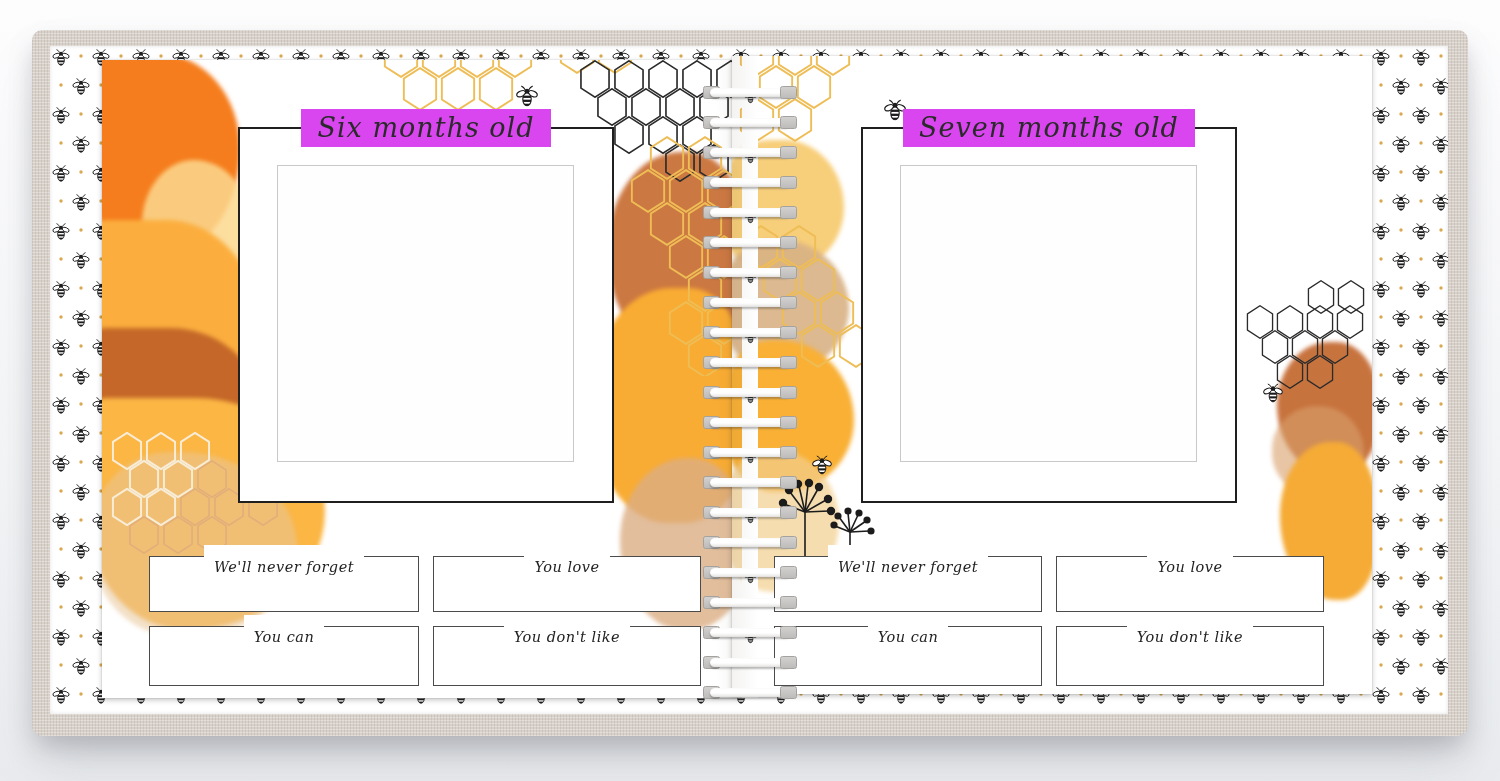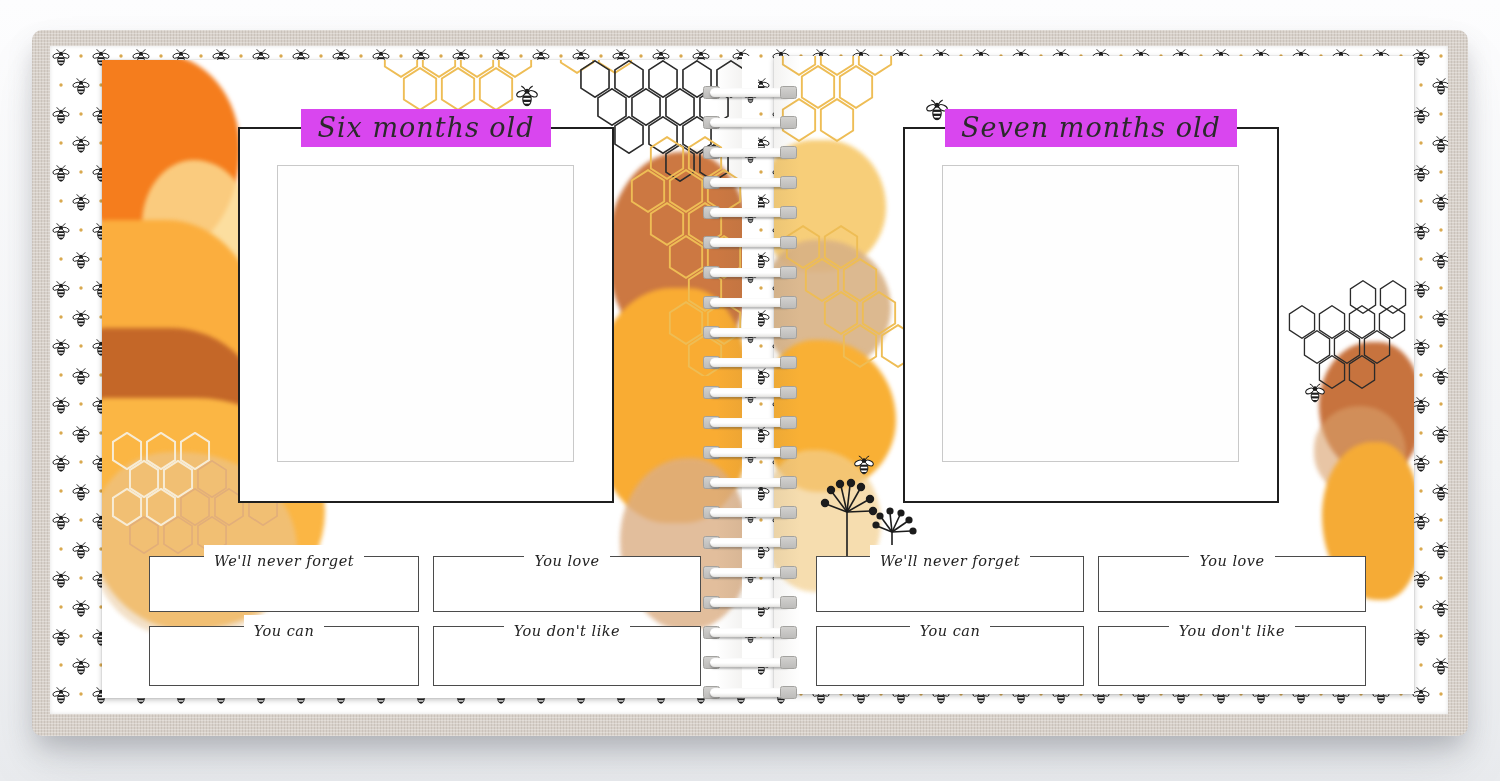--- a/index.html
+++ b/index.html
@@ -23,21 +23,21 @@
     position:absolute;left:50px;top:46px;width:1398px;height:668px;background:#ffffff;
     box-shadow:inset 0 0 4px rgba(0,0,0,.12);
   }
   .pattern-page > svg{position:absolute;inset:0;width:100%;height:100%;}
   
   .page{
     position:absolute;background:#ffffff;overflow:hidden;
     box-shadow:0 2px 5px rgba(40,40,40,.28), 0 0 1px rgba(0,0,0,.25);
   }
   .page-left{left:102px;top:60px;width:640px;height:638px;}
-  .page-right{left:774px;top:56px;width:640px;height:638px;}
+  .page-right{left:732px;top:56px;width:640px;height:638px;}
   .page-left::after{content:"";position:absolute;top:0;right:0;width:26px;height:100%;
     background:linear-gradient(90deg,rgba(0,0,0,0),rgba(90,80,60,.07));pointer-events:none;}
   .page-right::before{content:"";position:absolute;top:0;left:0;width:26px;height:100%;
     background:linear-gradient(270deg,rgba(0,0,0,0),rgba(90,80,60,.07));pointer-events:none;z-index:9;}
   
   .wc{position:absolute;filter:blur(2px);}
   
   .deco{position:absolute;}
   .deco use{fill:none;}
   .bee{position:absolute;}
@@ -49,21 +49,21 @@
   .page-title b{
     display:inline-block;background:#d946ef;padding:0 16px;font-weight:normal;
     font-style:italic;font-size:27px;color:#2a2a2a;letter-spacing:1px;line-height:38px;
   }
   .photo-inner{position:absolute;left:37px;top:36px;width:295px;height:295px;
     border:1.5px solid #c9c9c9;background:#fefefe;}
   
   .fieldbox{position:absolute;border:1.5px solid #4b4b4b;background:#ffffff;z-index:5;}
   .fieldlabel-wrap{position:absolute;top:-12px;left:0;width:100%;text-align:center;}
   .fieldlabel-wrap i{
-    display:inline-block;background:#ffffff;padding:6px 10px;font-style:italic;
+    display:inline-block;background:#ffffff;padding:12px 10px;font-style:italic;
     font-size:14.5px;color:#222;letter-spacing:.5px;line-height:21px;font-family:"DejaVu Serif",serif;
   }
   
   .gutter-strip{position:absolute;left:742px;top:56px;width:16px;height:642px;background:#ffffff;z-index:4;}
   .gutter-bee{left:1.5px;width:13px;height:14px;}
   .gdot{position:absolute;left:6px;width:4px;height:4px;border-radius:50%;background:#dca43f;}
   .spine{position:absolute;left:698px;top:85px;width:104px;height:622px;z-index:10;}
   .rung{position:absolute;left:0;width:104px;height:15px;}
   .rung .pad{position:absolute;top:1px;width:17px;height:13px;border-radius:2.5px;
     background:linear-gradient(180deg,#d2d1cf,#bdbcba);border:1px solid #a3a29f;box-sizing:border-box;}

